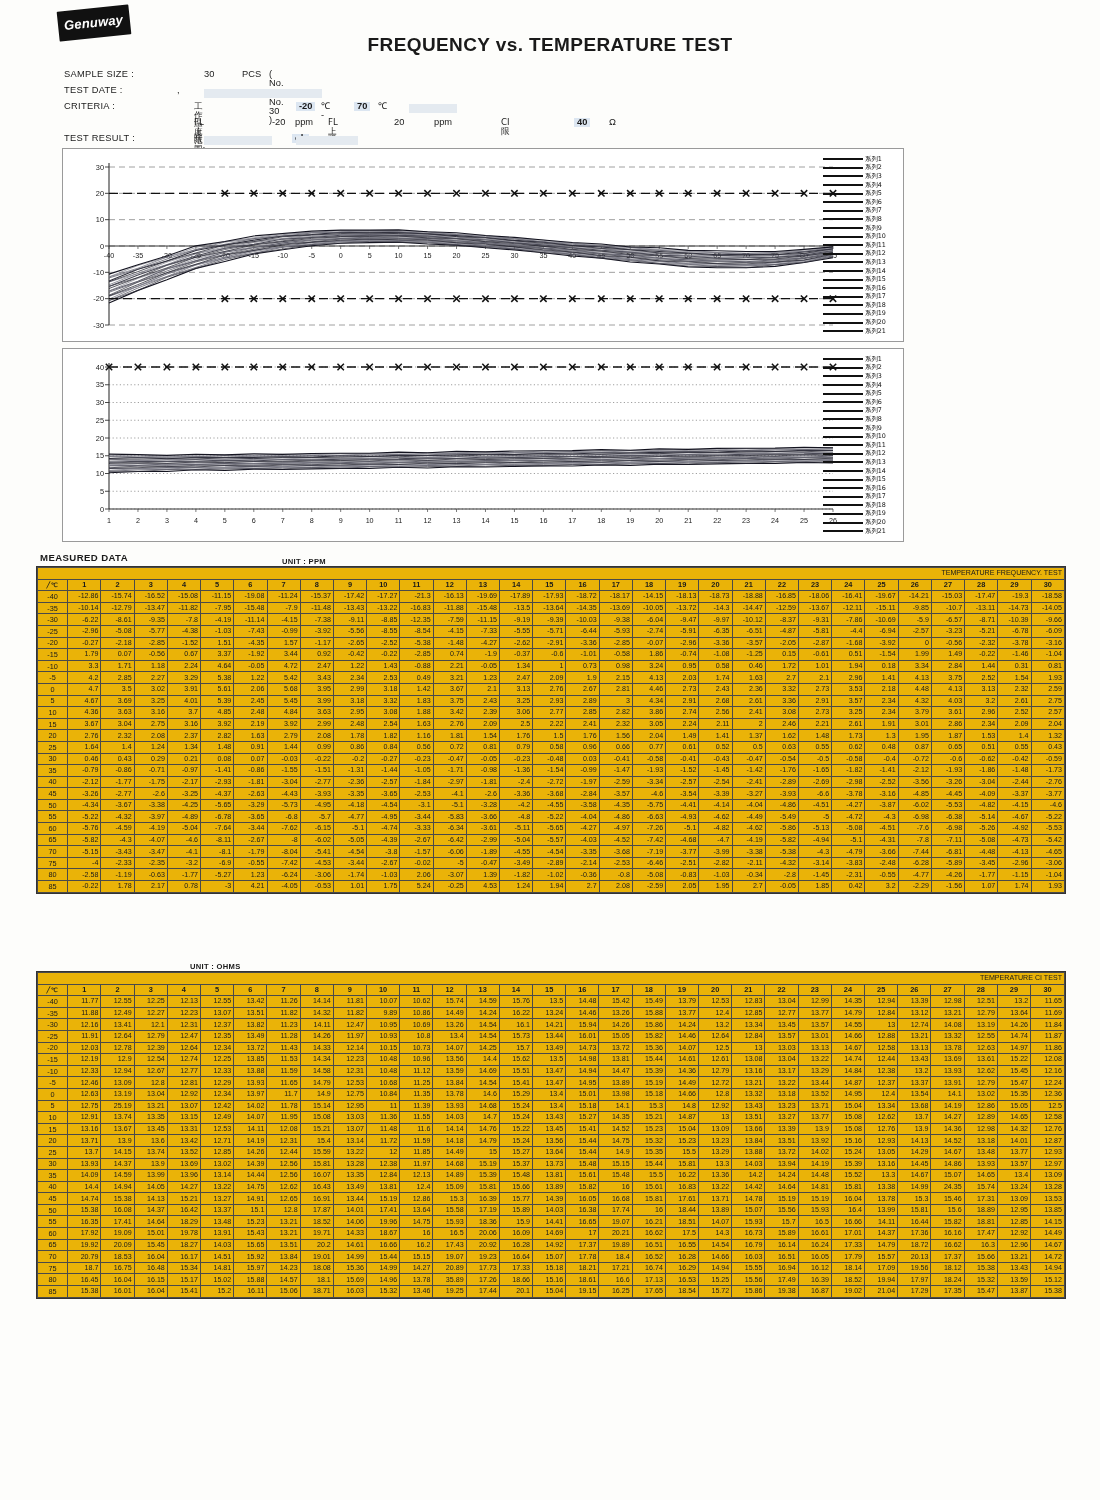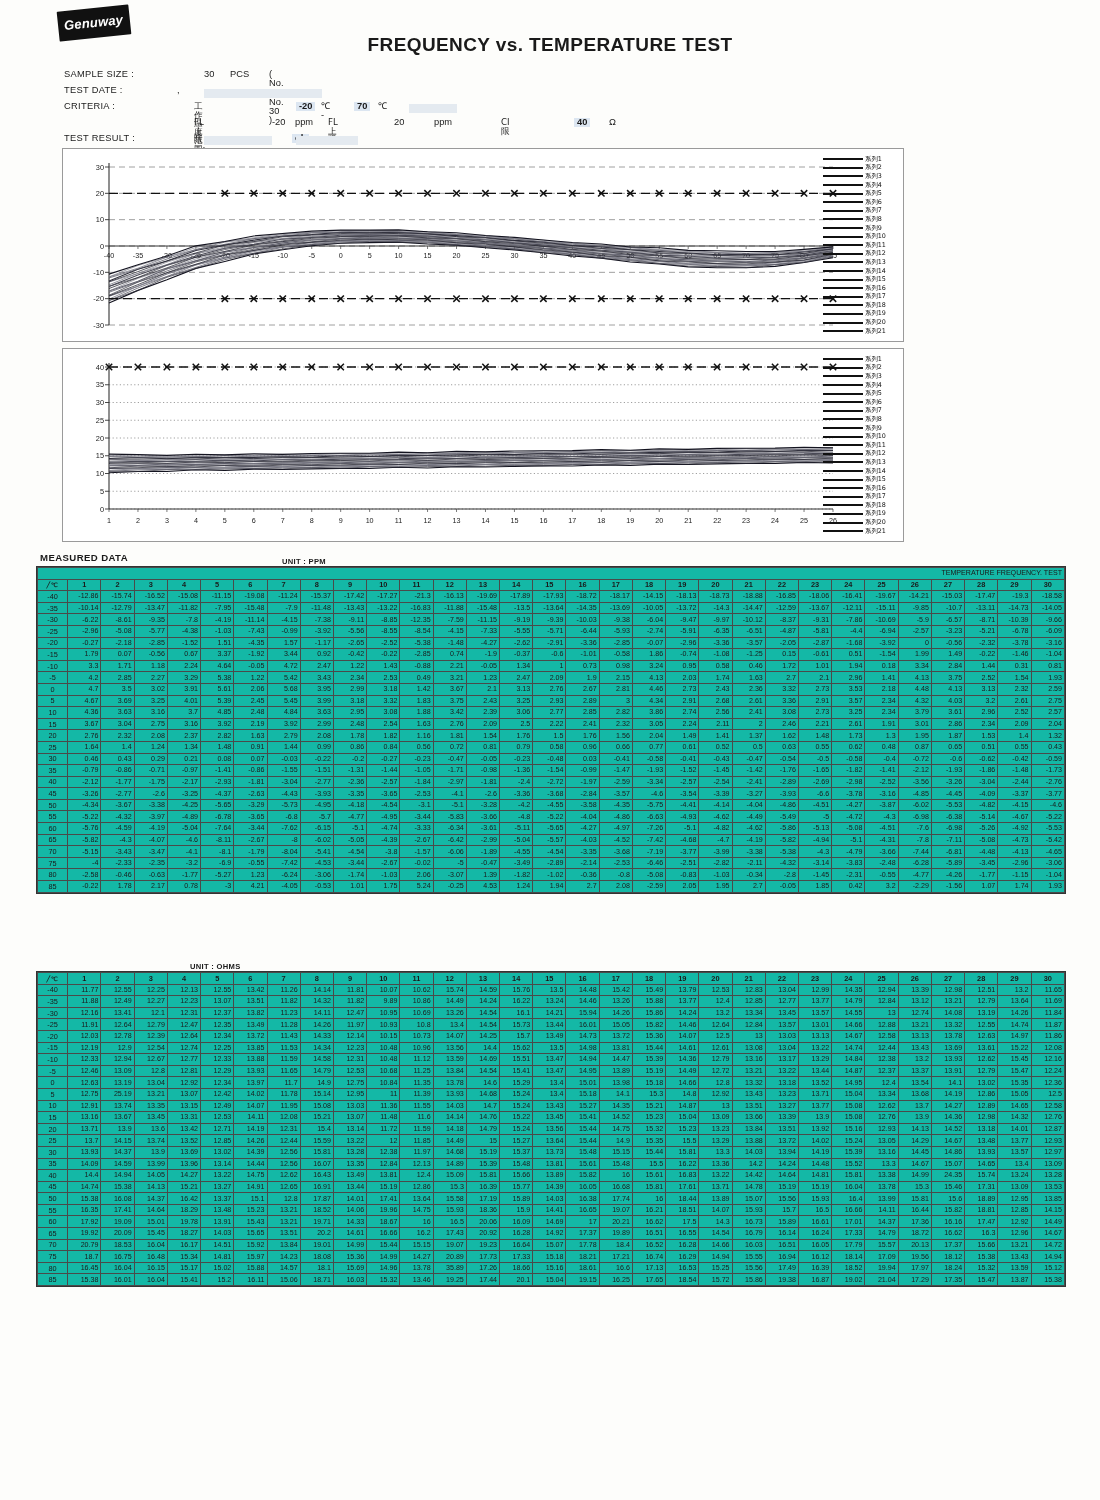--- a/index.html
+++ b/index.html
@@ -45,21 +45,21 @@
   #chart2{left:62px;top:348px;width:840px;height:192px;}
   .legend{position:absolute;top:6px;right:4px;width:76px;}
   .legend-row{height:8.6px;display:flex;align-items:center;}
   .legend-swatch{width:40px;height:2px;background:#111;margin-right:2px;}
   .legend-txt{font-size:6.4px;white-space:nowrap;color:#111;
     font-family:"DejaVu Sans",sans-serif;}
   
   .cap{position:absolute;font-size:9.6px;font-weight:bold;letter-spacing:.4px;}
   .unit{position:absolute;font-size:7.6px;font-weight:bold;letter-spacing:.3px;}
   
-  .tbl-wrap{position:absolute;border:1px solid #333;background:#14b8a6;}
+  .tbl-wrap{position:absolute;border:1px solid #333;background:#eab308;}
   table.dt{border-collapse:collapse;width:100%;table-layout:fixed;}
   table.dt td,table.dt th{
     border:1px solid #4a4a4a;
     font-size:7.1px;
     height:10.6px;
     padding:0 2px;
     text-align:right;
     font-family:"Liberation Sans",sans-serif;
     font-weight:normal;
     white-space:nowrap;
@@ -80,21 +80,21 @@
 <div class="logo">
   <span>Genuway</span>
 </div>
 
 <div class="doc-title">FREQUENCY vs. TEMPERATURE TEST</div>
 
 <div class="meta">
   <div class="meta-row">
     <span class="lbl">SAMPLE SIZE :</span>
     <span class="v" style="left:140px">30</span>
-    <span class="v" style="left:166px">PCS</span>
+    <span class="v" style="left:178px">PCS</span>
     <span class="v" style="left:205px">( No. 1     ~      No. 30 )</span>
   </div>
   <div class="meta-row">
     <span class="lbl">TEST DATE :</span>
     <span class="v" style="left:113px">,</span>
     <span class="redact" style="width:118px;position:absolute;left:140px;top:3px;"></span>
   </div>
   <div class="meta-row">
     <span class="lbl">CRITERIA :</span>
     <span class="v" style="left:130px;font-family:'DejaVu Sans',sans-serif;font-size:8.6px;">工作温度范围:</span>
@@ -1509,21 +1509,21 @@
           <td>-2.48</td>
           <td>-6.28</td>
           <td>-5.89</td>
           <td>-3.45</td>
           <td>-2.96</td>
           <td>-3.06</td>
         </tr>
         <tr>
           <td class="rowhdr">80</td>
           <td>-2.58</td>
-          <td>-0.46</td>
+          <td>-1.19</td>
           <td>-0.63</td>
           <td>-1.77</td>
           <td>-5.27</td>
           <td>1.23</td>
           <td>-6.24</td>
           <td>-3.06</td>
           <td>-1.74</td>
           <td>-1.03</td>
           <td>2.06</td>
           <td>-3.07</td>
@@ -1614,20 +1614,23 @@
         <col style="width:33px">
         <col style="width:33px">
         <col style="width:33px">
         <col style="width:33px">
         <col style="width:33px">
         <col style="width:33px">
         <col style="width:33px">
         <col style="width:33px">
       </colgroup>
       <tbody>
+        <tr class="bannerrow">
+          <td colspan="31">TEMPERATURE CI TEST</td>
+        </tr>
         <tr>
           <th class="corner"><span class="c2" style="position:relative;font-size:6px;">╱</span><span style="font-size:6px;">℃</span></th>
           <th>1</th>
           <th>2</th>
           <th>3</th>
           <th>4</th>
           <th>5</th>
           <th>6</th>
           <th>7</th>
           <th>8</th>

